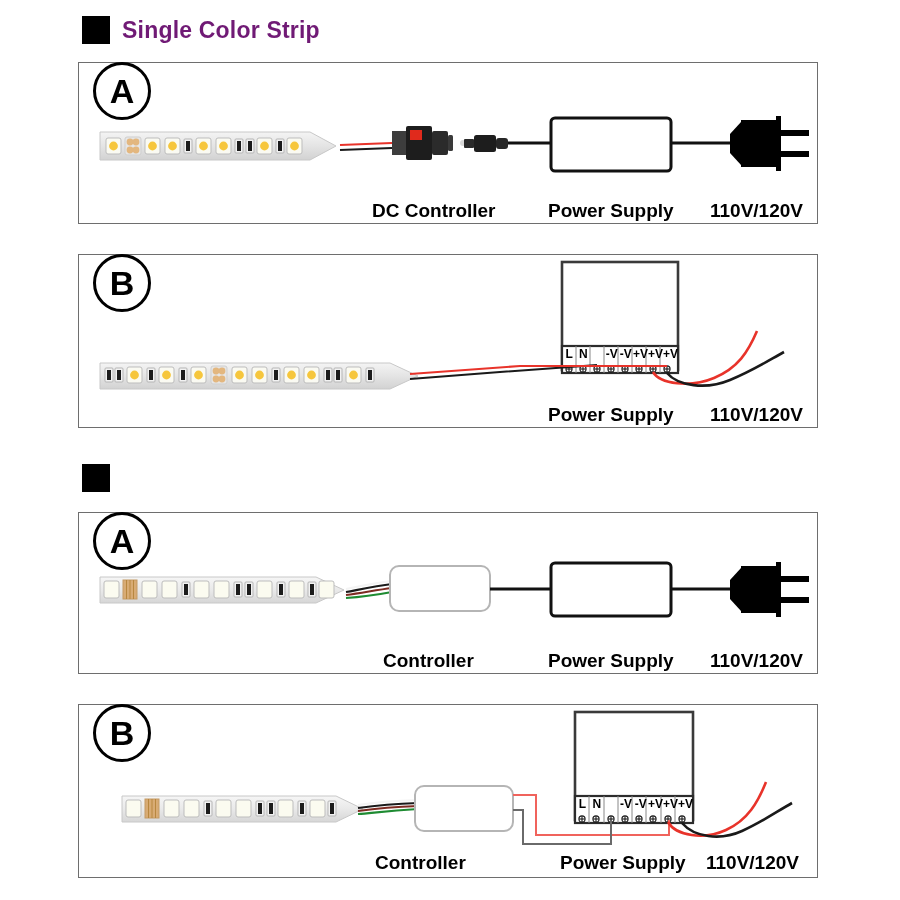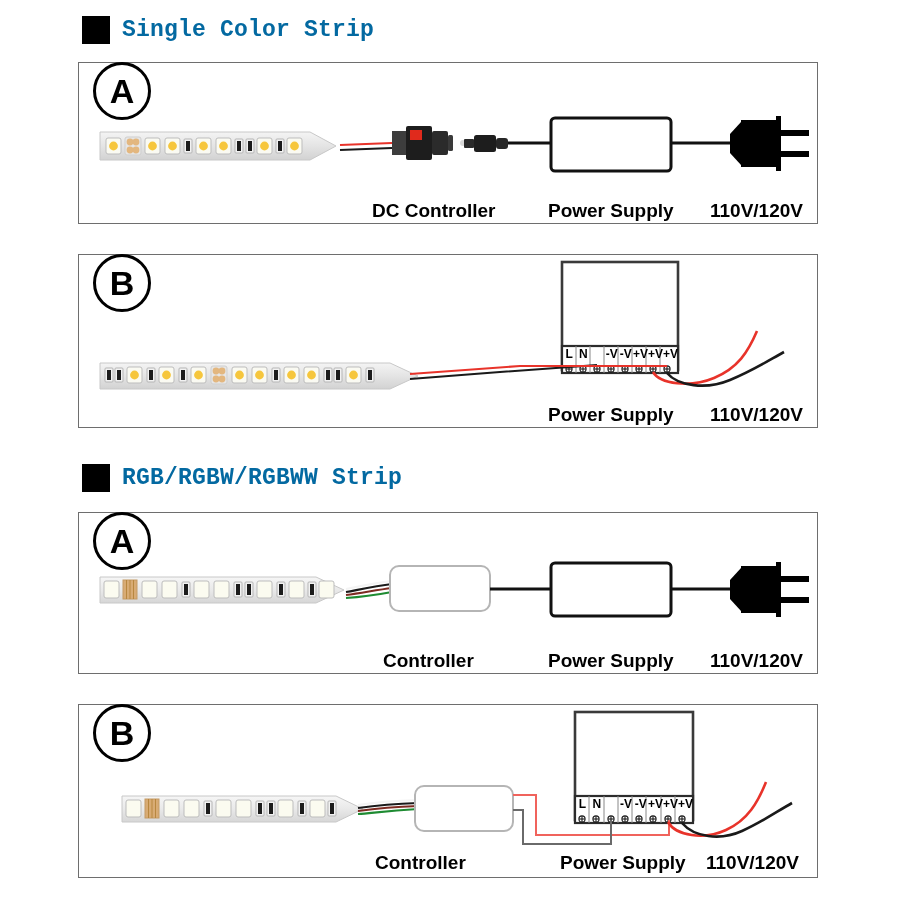--- a/index.html
+++ b/index.html
@@ -8,21 +8,21 @@
     background:#ffffff;
     font-family:"Liberation Sans", sans-serif;
     overflow:hidden;
     position:relative;
   }
   .canvas{position:absolute;left:0;top:0;width:900px;height:900px;}
 
   
   .section-head{position:absolute;display:flex;align-items:center;gap:12px;}
   .head-swatch{width:28px;height:28px;background:#000;}
-  .head-text{font-size:23px;font-weight:700;color:#0369a1;letter-spacing:.2px;white-space:nowrap;font-family:Liberation Mono, monospace;}
+  .head-text{font-size:23px;font-weight:700;color:#701a75;letter-spacing:.2px;white-space:nowrap;}
 
   
   .panel{position:absolute;border:1.6px solid #6e6e6e;background:#fff;box-sizing:border-box;}
   .badge{
     position:absolute;width:52px;height:52px;border-radius:50%;
     border:3.2px solid #000;background:#fff;
     display:flex;align-items:center;justify-content:center;
     font-size:34px;font-weight:700;line-height:1;color:#000;
     z-index:6;
   }
@@ -239,21 +239,20 @@
       <rect x="268" y="13" width="8" height="14" rx="1" fill="#f2f2f2" stroke="#b5b5b5"></rect>
         <rect x="270" y="15" width="4" height="10" fill="#1c1c1c"></rect>
     </g>
   </svg>
 
   <div class="cap" style="left:548px;top:404px;">Power Supply</div>
   <div class="cap" style="left:710px;top:404px;">110V/120V</div>
 
   <div class="section-head" style="left:82px;top:464px;">
     <div class="head-swatch"></div>
-    <div class="head-text">RGB/RGBW/RGBWW Strip</div>
   </div>
 
   <div class="panel" style="left:78px;top:512px;width:740px;height:162px;"></div>
   <div class="badge" style="left:93px;top:512px;">A</div>
 
   <svg class="layer" width="900" height="900" style="z-index:4;">
 
     <path d="M346,589 C360,586 374,583 392,581" stroke="#f4f4f4" stroke-width="2.2" fill="none"></path>
     <path d="M346,592 C362,589 376,586 392,584" stroke="#1a1a1a" stroke-width="2.2" fill="none"></path>
     <path d="M346,595 C362,593 376,590 392,588" stroke="#7d2b22" stroke-width="2.2" fill="none"></path>

